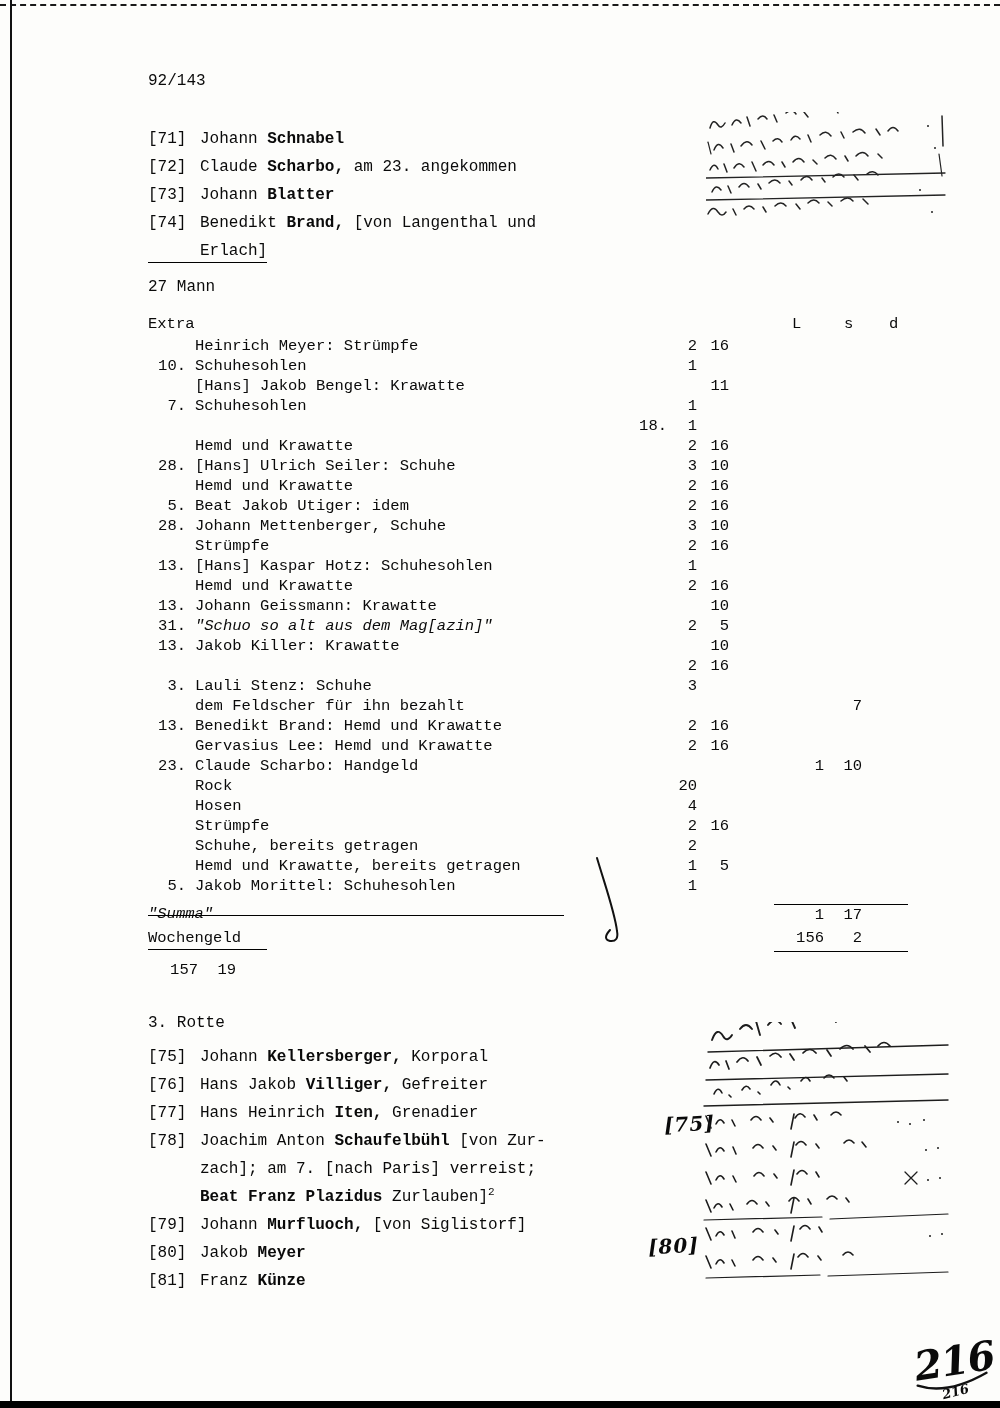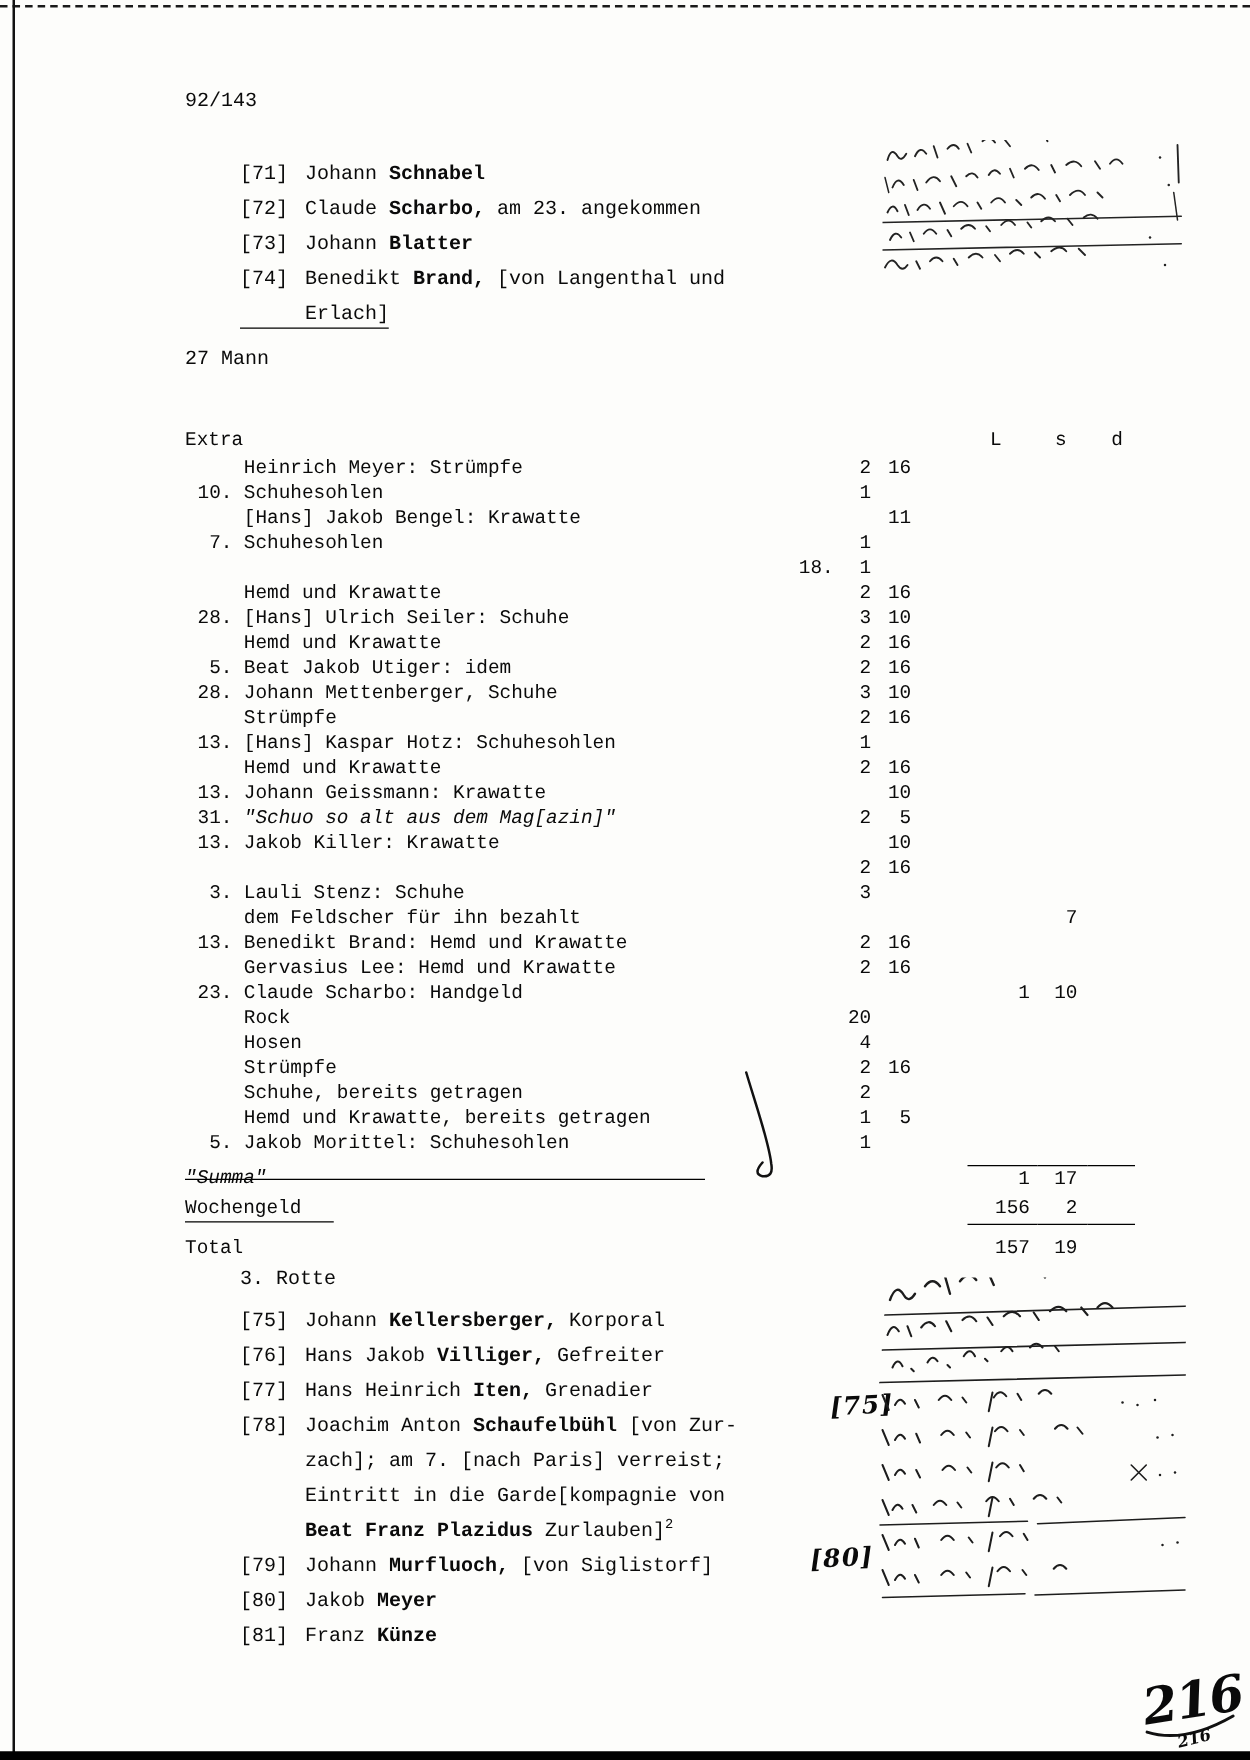--- a/index.html
+++ b/index.html
@@ -17,29 +17,29 @@
   .b { font-weight:bold; }
   .i { font-style:italic; }
   .sup { vertical-align:super; font-size:11px; line-height:0; }
 
   #pageno { position:absolute; left:148px; top:72px; font-size:16px; }
 
   
   .entries { position:absolute; left:148px; }
   #roster { top:128px; }
   #rotte  { top:1012px; }
-  .entry-line { display:flex; height:28px; font-size:16px; line-height:22px; white-space:pre;margin-left:44px; }
+  .entry-line { display:flex; height:28px; font-size:16px; line-height:22px; white-space:pre; }
   .eid { display:inline-block; width:52px; flex:none; white-space:pre; }
   .etext { white-space:pre; }
   .ulx { border-bottom:1.7px solid #000; padding-left:52px; margin-left:-52px; padding-bottom:2px; }
   .count { font-size:16px; margin-top:10px; white-space:pre; }
   .rotte-title { margin-bottom:6px; }
 
   
-  #extra { position:absolute; left:148px; top:314px; width:760px;margin-top:28px; }
+  #extra { position:absolute; left:148px; top:314px; width:760px; }
   .xhead, .xrow, .srow { display:flex; font-size:15.5px; line-height:20px; }
   .xhead { height:22px; }
   .xrow { height:20px;justify-content:flex-end; }
   .srow { height:24px; }
   .c-title { flex:1; white-space:pre; }
   .c-num  { width:38px; flex:none; text-align:right; white-space:pre; }
   .c-gap  { width:9px;  flex:none; }
   .c-desc { flex:1; white-space:pre; }
   .c-a1 { width:34px; flex:none; text-align:right; padding-right:13px; }
   .c-a2 { width:34px; flex:none; text-align:right; padding-right:15px; }
@@ -416,41 +416,39 @@
           <span class="c-s">17</span>
           <span class="c-d"></span>
         </div>
         <div class="srow rule-bot">
           <span class="s-label"><span class="ul">Wochengeld</span></span>
           <span class="c-L">156</span>
           <span class="c-s">2</span>
           <span class="c-d"></span>
         </div>
         <div class="srow" style="margin-top: 8px;">
-          <span class="s-label"><span>Total</span></span>
           <span class="c-L">157</span>
           <span class="c-s">19</span>
           <span class="c-d"></span>
         </div>
       </div>
   </div>
 
   <svg id="tick" width="45" height="100" viewBox="0 0 45 100">
     <path d="M12,3 C20,30 30,58 32,76 q2,11 -7,10 q-8,-2 0,-11" stroke="#111" stroke-width="2" fill="none" stroke-linecap="round"></path>
   </svg>
 
   <div id="rotte" class="entries">
     <div class="entry-line rotte-title">3. Rotte</div>
     <div>
         <div class="entry-line"><span class="eid">[75]</span><span class="etext"><span>Johann </span><span class="b ">Kellersberger,</span><span> Korporal</span></span></div>
         <div class="entry-line"><span class="eid">[76]</span><span class="etext"><span>Hans Jakob </span><span class="b ">Villiger,</span><span> Gefreiter</span></span></div>
         <div class="entry-line"><span class="eid">[77]</span><span class="etext"><span>Hans Heinrich </span><span class="b ">Iten,</span><span> Grenadier</span></span></div>
         <div class="entry-line"><span class="eid">[78]</span><span class="etext"><span>Joachim Anton </span><span class="b ">Schaufelbühl</span><span> [von Zur-</span></span></div>
         <div class="entry-line"><span class="eid"></span><span class="etext"><span>zach]; am 7. [nach Paris] verreist;</span></span></div>
-        <div class="entry-line"><span class="eid"></span><span class="etext"><span>Eintritt in die Garde[kompagnie von</span></span></div>
         <div class="entry-line"><span class="eid"></span><span class="etext"><span class="b ">Beat Franz Plazidus</span><span> Zurlauben]</span><span class="sup ">2</span></span></div>
         <div class="entry-line"><span class="eid">[79]</span><span class="etext"><span>Johann </span><span class="b ">Murfluoch,</span><span> [von Siglistorf]</span></span></div>
         <div class="entry-line"><span class="eid">[80]</span><span class="etext"><span>Jakob </span><span class="b ">Meyer</span></span></div>
         <div class="entry-line"><span class="eid">[81]</span><span class="etext"><span>Franz </span><span class="b ">Künze</span></span></div>
       </div>
   </div>
 
   <div id="ref75" class="mref">[75]</div>
   <div id="ref80" class="mref">[80]</div>
 

